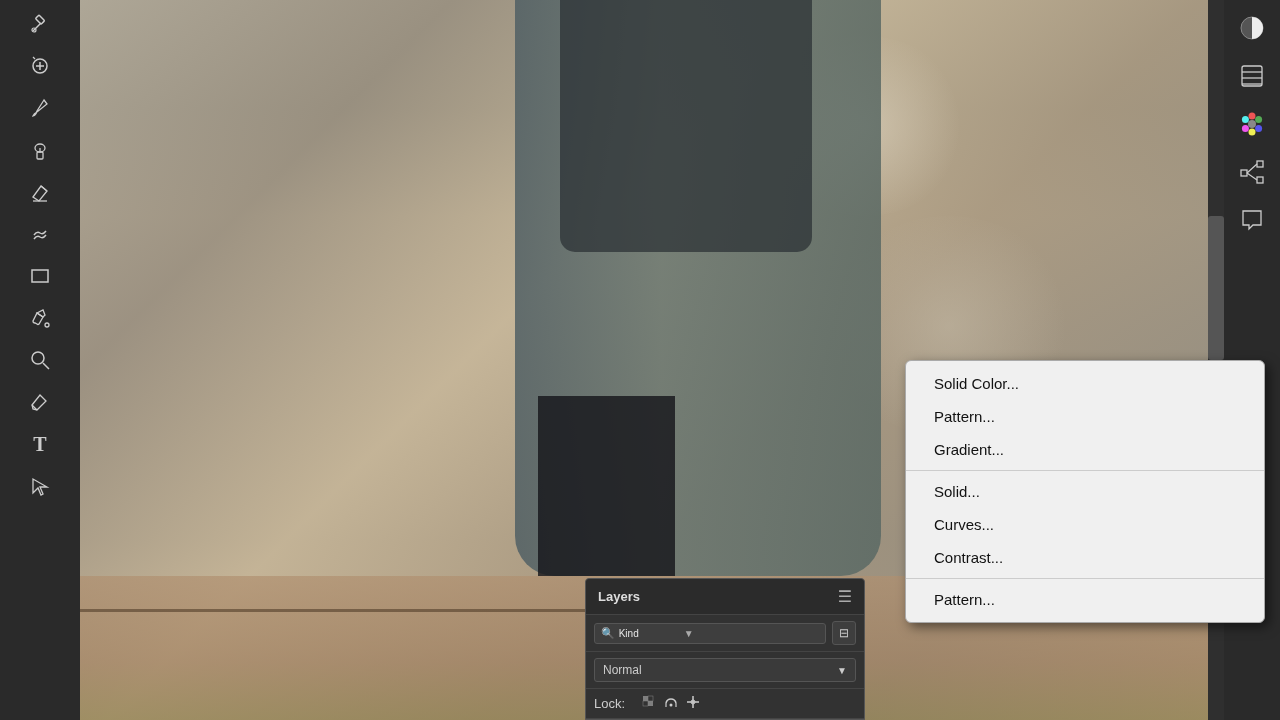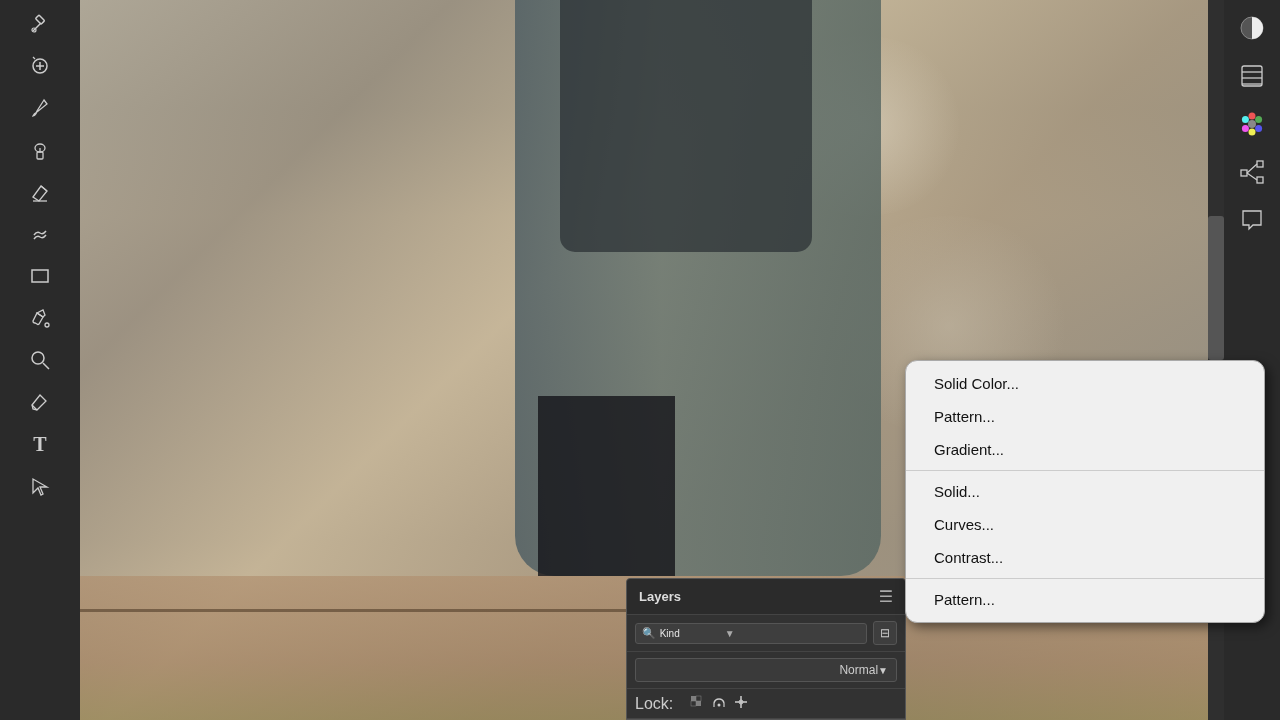--- a/index.html
+++ b/index.html
@@ -118,21 +118,20 @@
     
     .layers-panel {
       position: absolute;
       bottom: 0;
       left: 585px;
       width: 280px;
       background: #323232;
       border: 1px solid #555;
       border-radius: 4px 4px 0 0;
       z-index: 20;
-      margin-left: 41px;
     }
 
     .layers-panel-header {
       display: flex;
       align-items: center;
       justify-content: space-between;
       padding: 8px 12px;
       background: #2b2b2b;
       border-bottom: 1px solid #444;
       border-radius: 4px 4px 0 0;
@@ -189,30 +188,30 @@
       flex: 1;
       background: #3a3a3a;
       border: 1px solid #555;
       border-radius: 3px;
       color: #ccc;
       padding: 4px 8px;
       font-size: 12px;
       cursor: pointer;
       display: flex;
       align-items: center;
-      justify-content: flex-end;
+      justify-content: space-between;
     }
 
     .lock-row {
       display: flex;
       align-items: center;
       padding: 5px 8px;
       gap: 8px;
       color: #ccc;
-      font-size: 16px;
+      font-size: 13px;
       border-bottom: 1px solid #444;
     }
 
     .lock-icons {
       display: flex;
       gap: 6px;
       margin-left: 8px;
     }
 
     .lock-icon-btn {
@@ -222,21 +221,21 @@
     }
 
     
     .dropdown-menu {
       position: absolute;
       top: 360px;
       left: 905px;
       width: 360px;
       background: #f0f0f0;
       border: 1px solid #aaa;
-      border-radius: 12px;
+      border-radius: 6px;
       z-index: 100;
       box-shadow: 4px 4px 12px rgba(0,0,0,0.5);
       padding: 6px 0;
     }
 
     .menu-item {
       padding: 8px 28px;
       font-size: 15px;
       color: #111;
       cursor: pointer;

